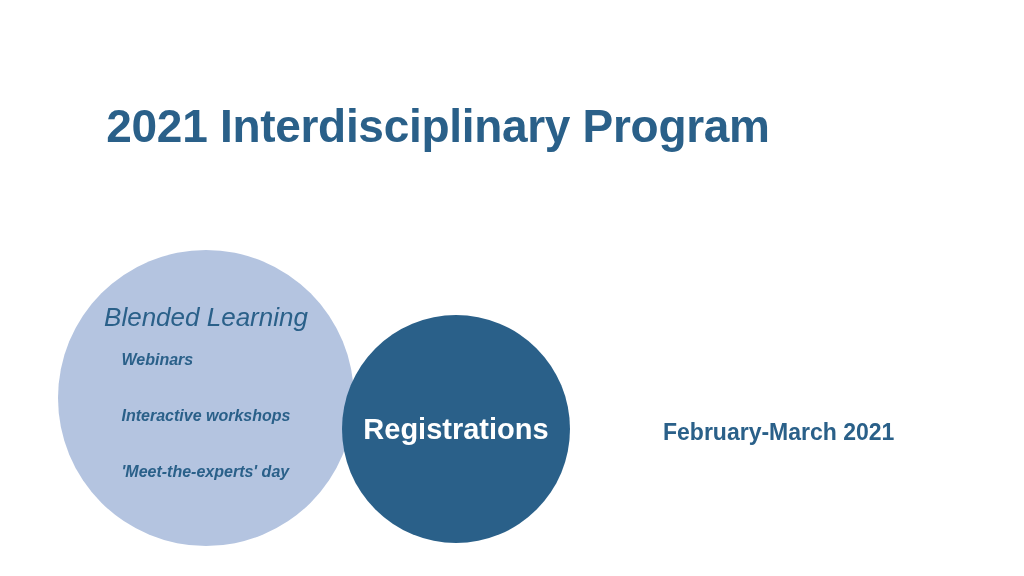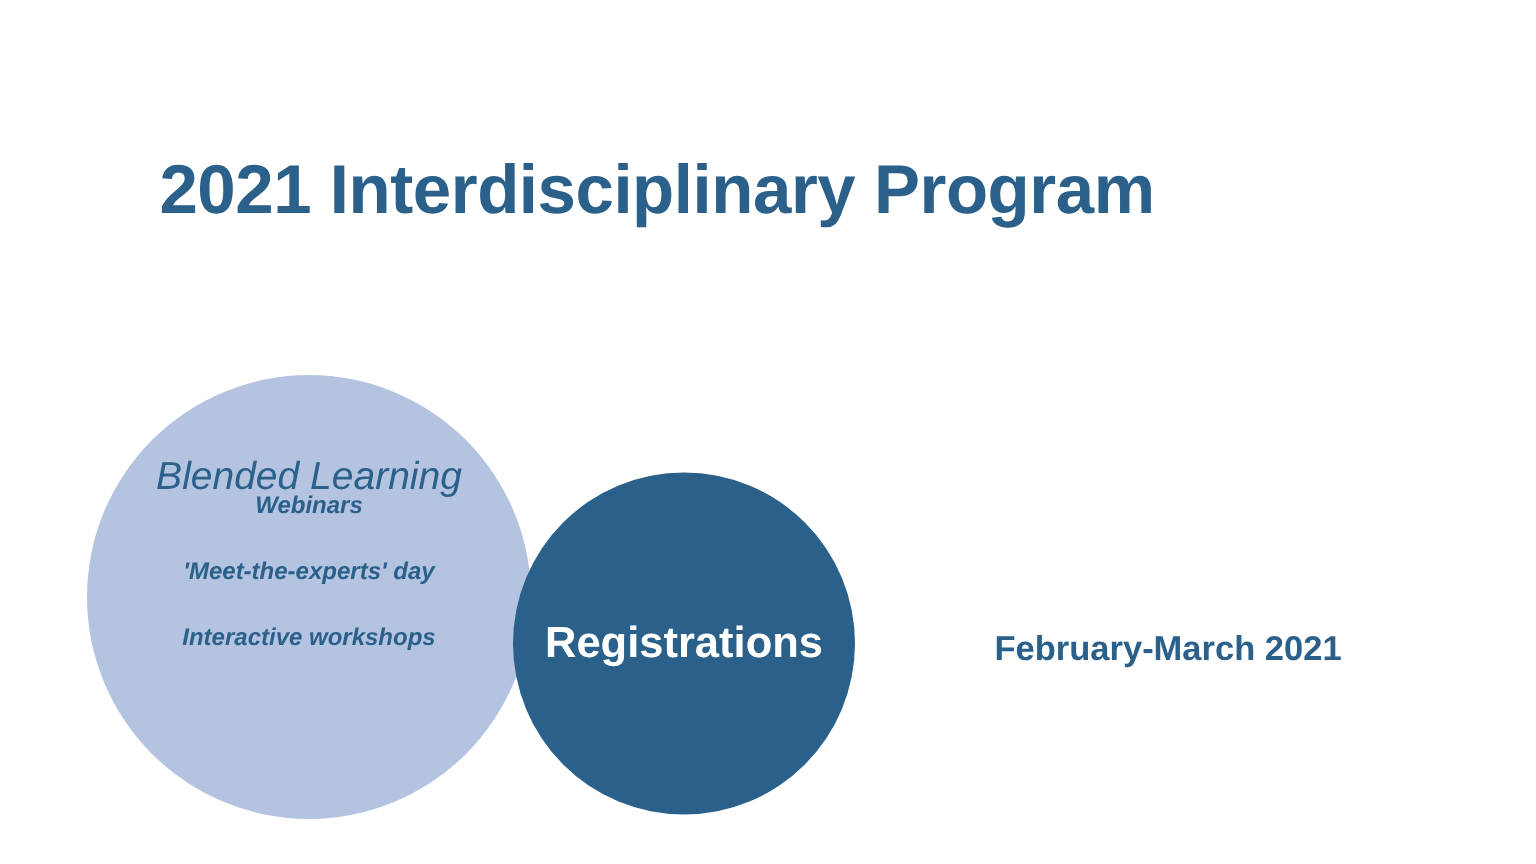--- a/index.html
+++ b/index.html
@@ -69,24 +69,25 @@
     font-style: italic;
   }
   .blended-title {
     color: #2a6089;
     font-size: 26px;
     font-weight: normal;
     line-height: 1;
     white-space: nowrap;
   }
   .blended-items {
+    margin-top: 22px;
     display: flex;
     flex-direction: column;
-    align-items: center;
-    gap: 28px;
+    align-items: flex-start;
+    gap: 40px;
   }
   .blended-item {
     color: #2a6089;
     font-size: 16px;
     font-weight: bold;
     line-height: 1;
     white-space: nowrap;
   }
 
   .reg-circle {
@@ -134,22 +135,22 @@
 
   <div class="headline">
     <span class="line">2021 Interdisciplinary Program</span>
   </div>
 
   <div class="blended-circle">
     <div class="blended-inner">
       <div class="blended-title">Blended Learning</div>
       <div class="blended-items">
         <div class="blended-item">Webinars</div>
+        <div class="blended-item">Interactive workshops</div>
         <div class="blended-item">'Meet-the-experts' day</div>
-        <div class="blended-item">Interactive workshops</div>
       </div>
     </div>
   </div>
 
   <div class="reg-circle">
     <div class="reg-text">
       <span class="line">Registrations</span>
     </div>
   </div>
 

